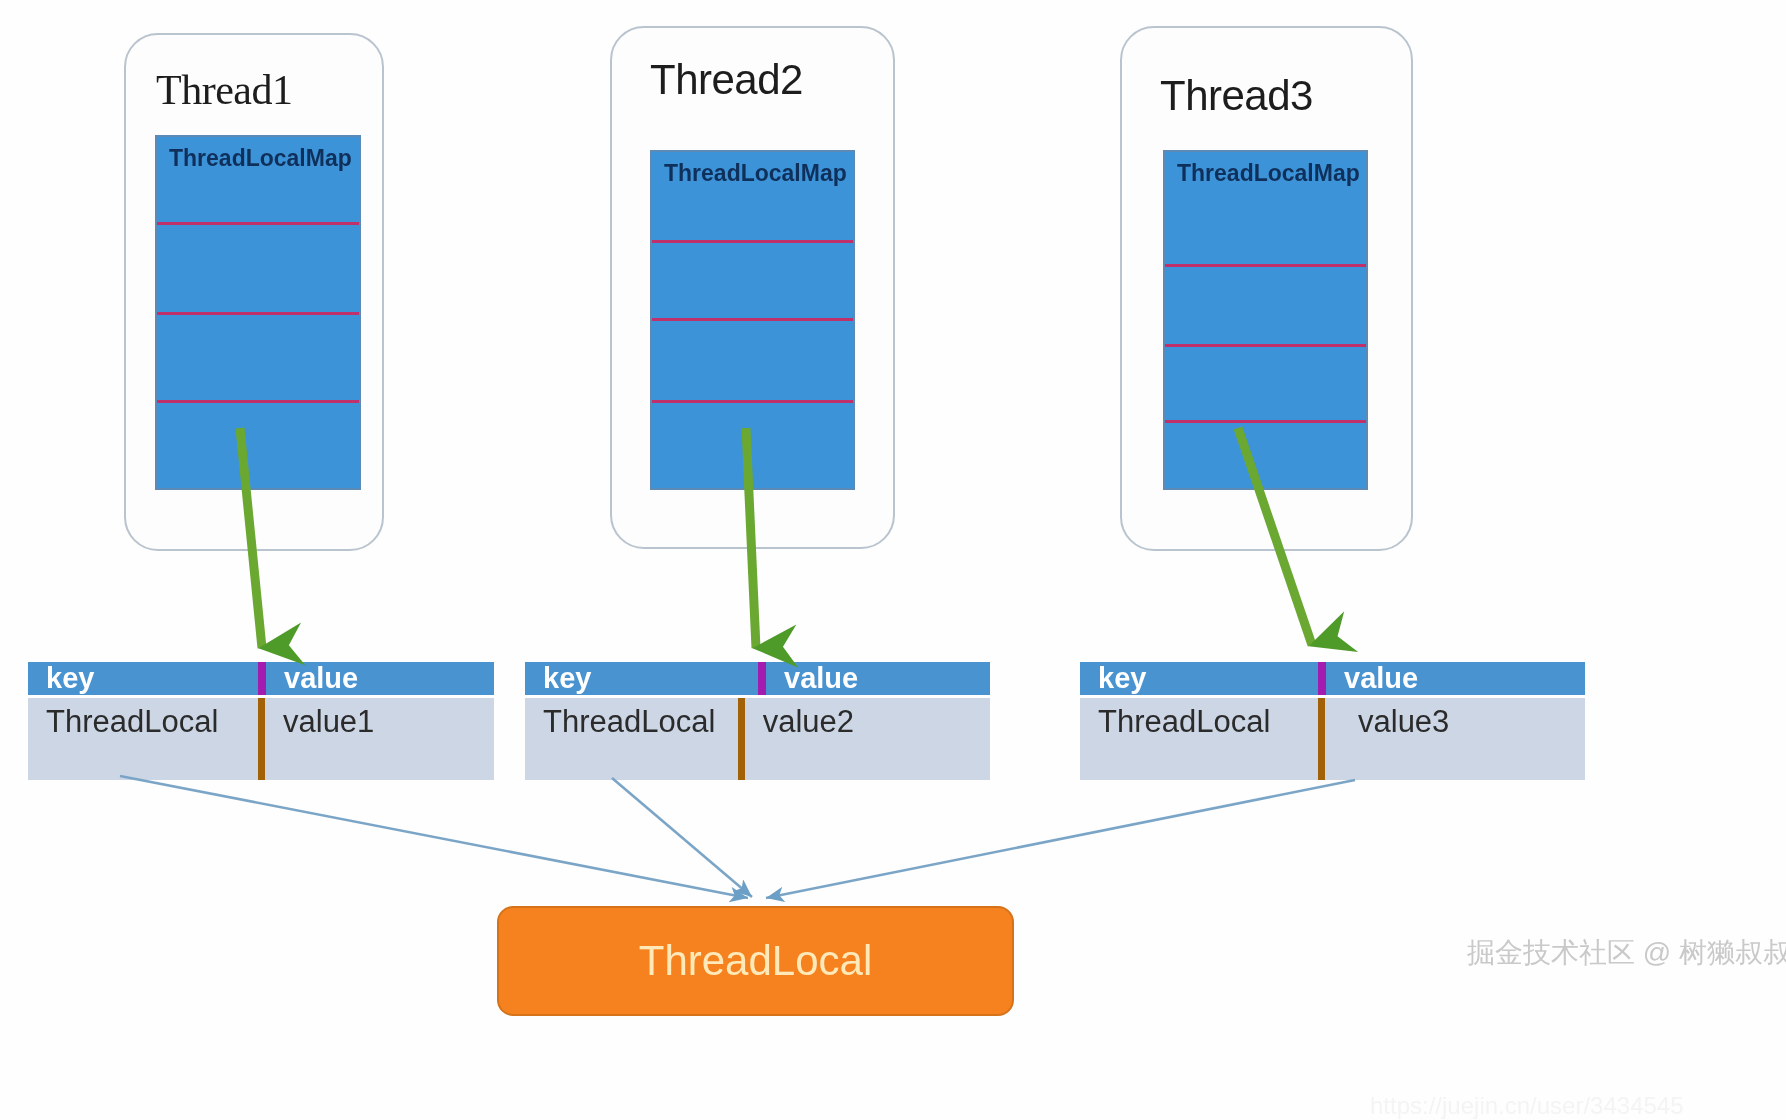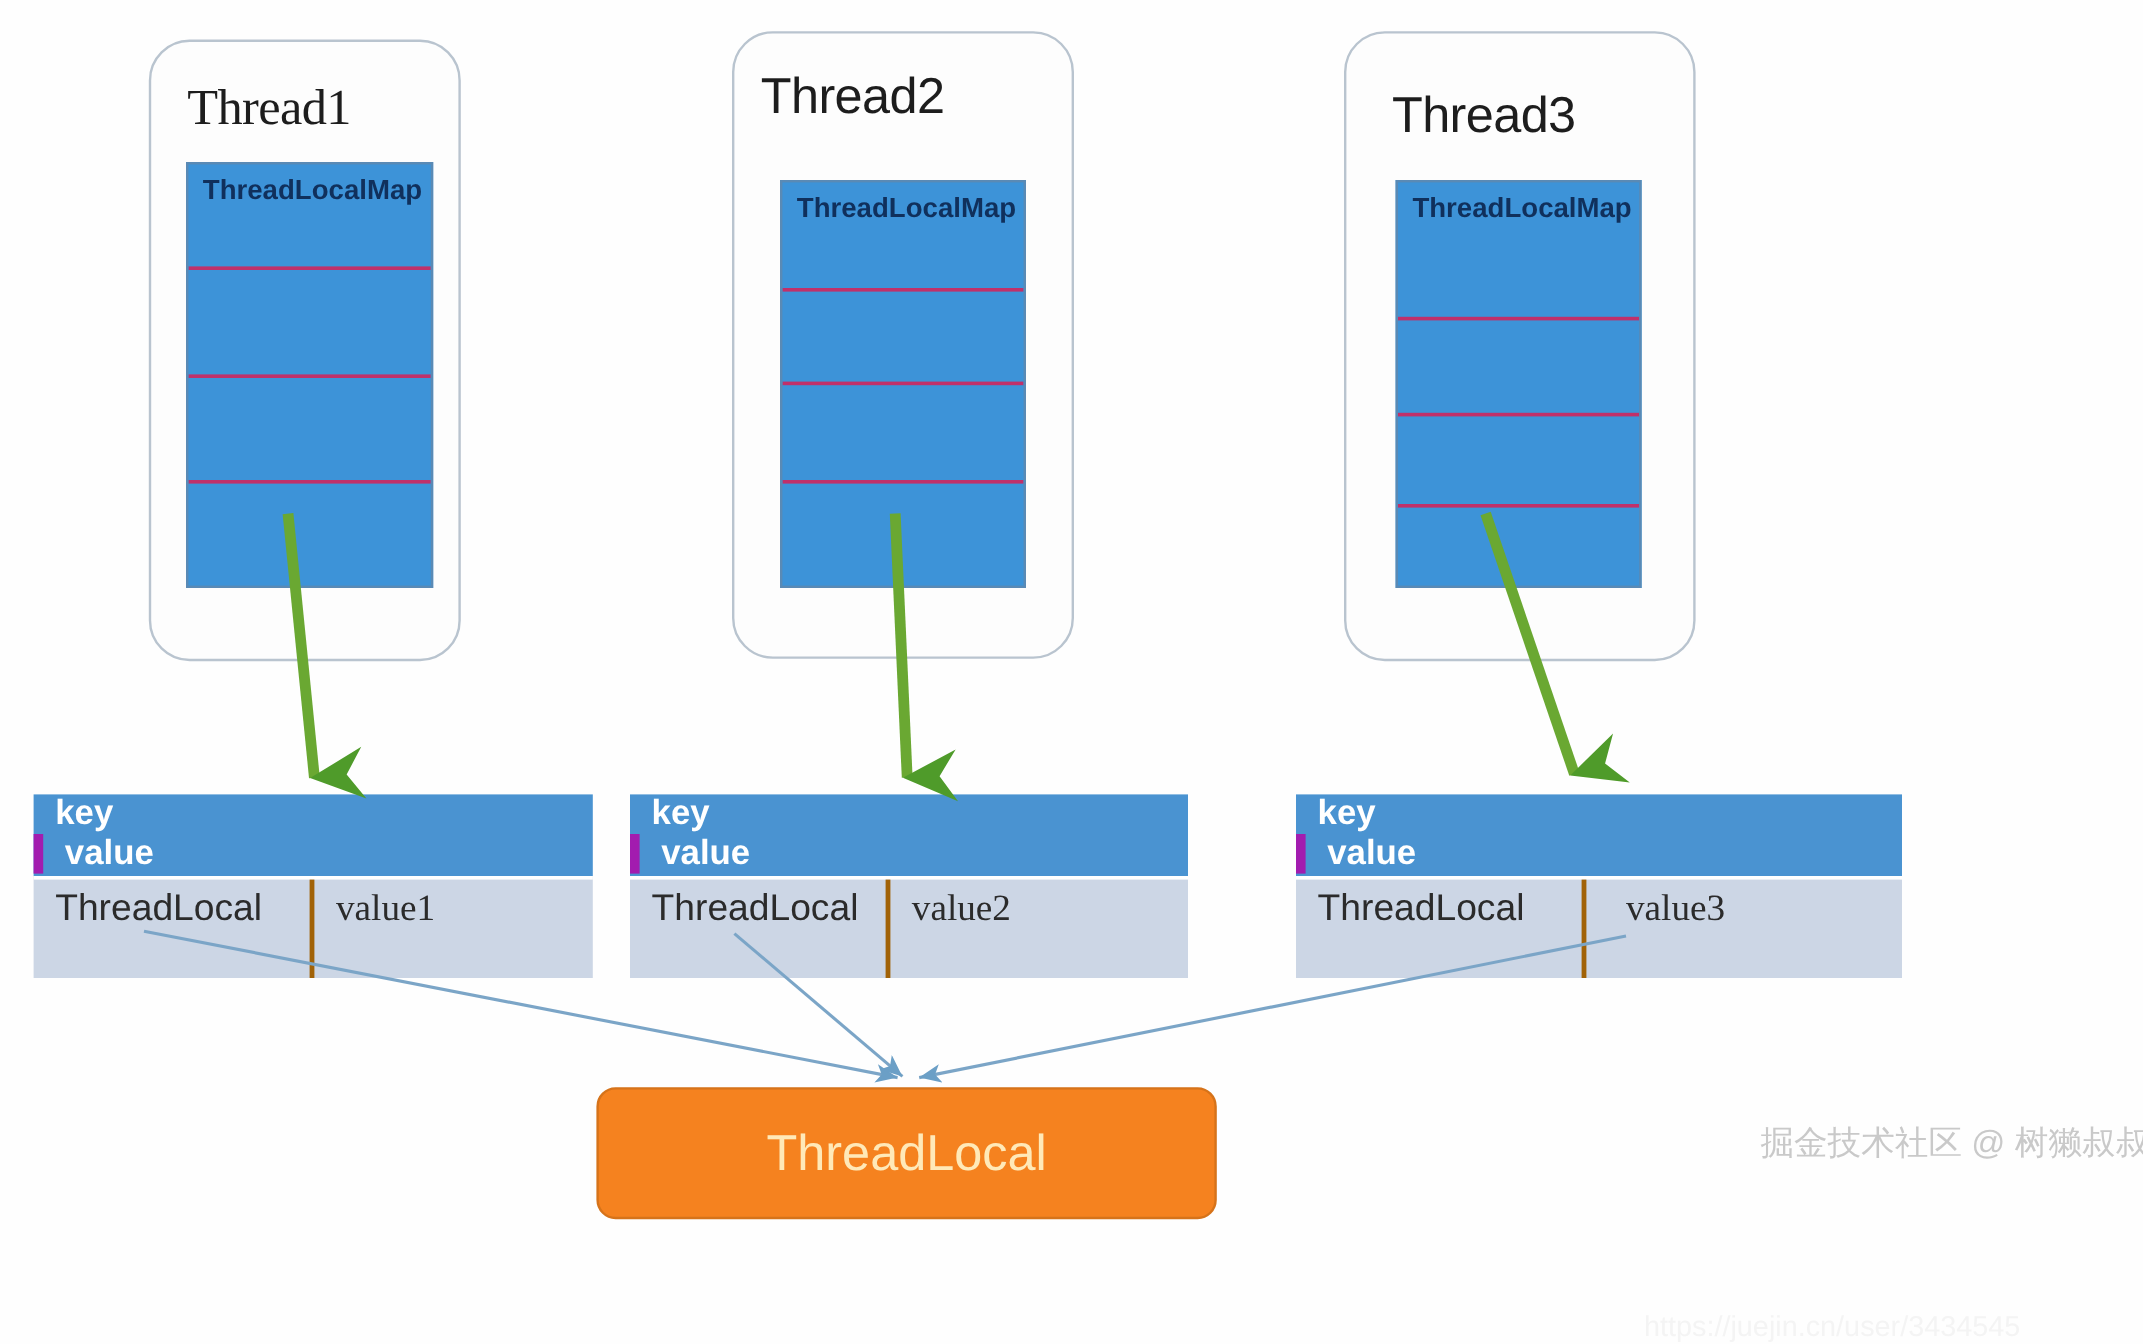--- a/index.html
+++ b/index.html
@@ -47,22 +47,21 @@
     left:0;right:0;
     height:3px;
     background:#c0306a;
   }
 
   
   .kv-table{position:absolute;}
   .kv-head{
     display:flex;
     background:#4a93d1;
-    height:68px;
-    flex-direction:column;
+    height:33px;
   }
   .kv-head > div{
     color:#ffffff;
     font-size:29px;
     font-weight:bold;
     display:flex;
     align-items:center;
     padding-left:18px;
     box-sizing:border-box;
   }
@@ -75,21 +74,21 @@
   }
   .kv-row > div{
     color:#2b2b2b;
     font-size:31px;
     display:flex;
     align-items:flex-start;
     padding-left:18px;
     padding-top:6px;
     box-sizing:border-box;
   }
-  .kv-row > div + div{border-left:4px solid #a16207;font-family:Liberation Serif, serif;}
+  .kv-row > div + div{border-left:7px solid #a16207;}
 
   
   .tl-box{
     position:absolute;
     background:#f5821f;
     border:2px solid #d6731a;
     border-radius:16px;
     box-sizing:border-box;
     display:flex;
     align-items:center;
@@ -126,21 +125,21 @@
   <div class="thread-title" style="left:156px;top:66px;font-family:Liberation Serif, serif;">Thread1</div>
   <div class="tlmap" style="left:155px;top:135px;width:206px;height:355px;">
     <div class="tlmap-label">ThreadLocalMap</div>
     <div class="tl-divider" style="top:85px;"></div>
     <div class="tl-divider" style="top:175px;"></div>
     <div class="tl-divider" style="top:263px;"></div>
   </div>
 
   <div class="thread-card" style="left:610px;top:26px;width:285px;height:523px;">
   </div>
-  <div class="thread-title" style="left:634px;top:56px;">Thread2</div>
+  <div class="thread-title" style="left:650px;top:56px;">Thread2</div>
   <div class="tlmap" style="left:650px;top:150px;width:205px;height:340px;">
     <div class="tlmap-label">ThreadLocalMap</div>
     <div class="tl-divider" style="top:88px;"></div>
     <div class="tl-divider" style="top:166px;"></div>
     <div class="tl-divider" style="top:248px;"></div>
   </div>
 
   <div class="thread-card" style="left:1120px;top:26px;width:293px;height:525px;">
   </div>
   <div class="thread-title" style="left:1160px;top:72px;">Thread3</div>

